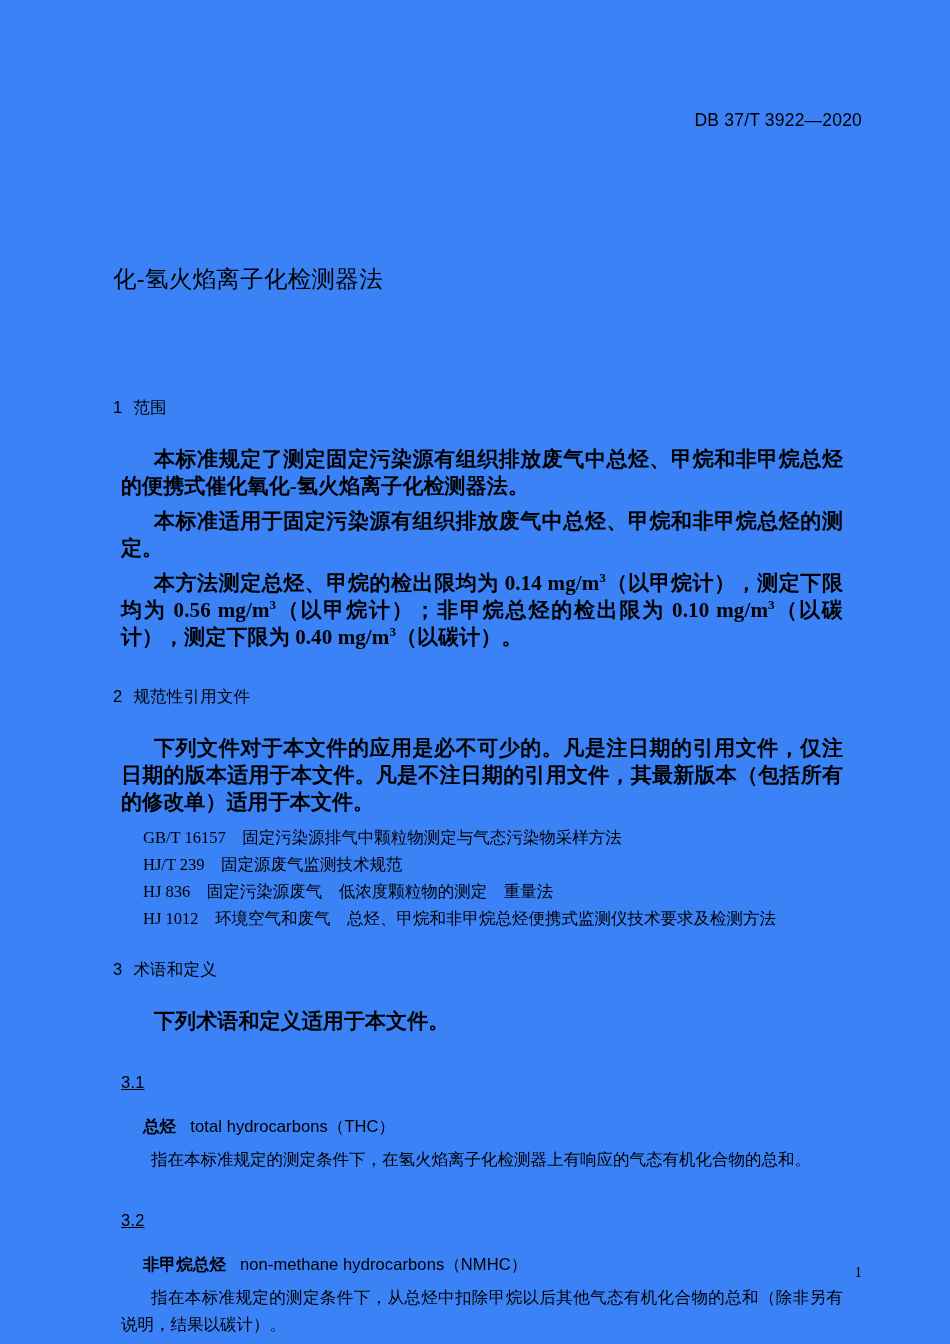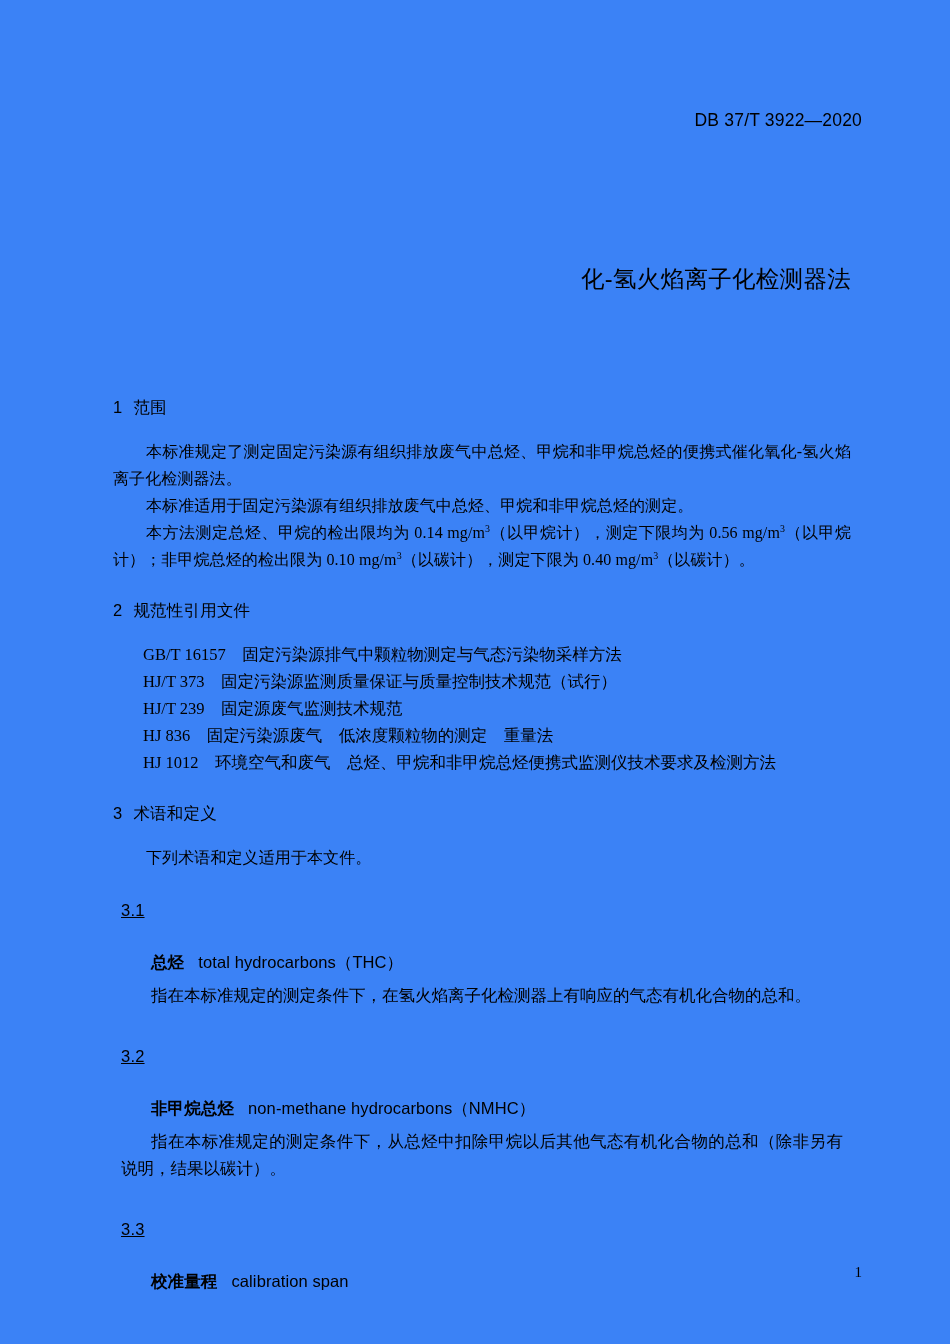--- a/index.html
+++ b/index.html
@@ -37,21 +37,21 @@
     left: 113px;
     width: 738px;
     font-family: "Liberation Sans", "DejaVu Sans", sans-serif;
     font-size: 23.5px;
     font-weight: 400;
     line-height: 47px;
     text-align: center;
     letter-spacing: 0.3px;
   }
   .doc-title .line1 { display: block; text-align: justify; text-align-last: justify; }
-  .doc-title .line2 { display: block; text-align: right; }
+  .doc-title .line2 { display: block; text-align: left; }
 
   
   .content {
     position: absolute;
     top: 396px;
     left: 113px;
     width: 738px;
   }
 
   h2.sec {
@@ -60,27 +60,28 @@
     font-weight: 400;
     margin: 0;
     padding: 0;
     line-height: 22px;
     letter-spacing: 0.2px;
   }
   h2.sec .num { margin-right: 11px; }
 
   p.body {
     font-family: "Liberation Serif", "DejaVu Serif", serif;
-    font-size: 16px;
+    font-size: 21px;
     line-height: 27px;
-    margin: 0;
+    margin: 8px;
     padding: 0;
     text-align: justify;
     text-justify: inter-ideograph;
     letter-spacing: 0.1px;
+    font-weight: bold;
   }
   p.body.indent { text-indent: 33px; }
 
   ul.refs {
     list-style: none;
     margin: 0;
     padding: 0;
   }
   ul.refs li {
     font-family: "Liberation Serif", "DejaVu Serif", serif;
@@ -96,21 +97,21 @@
     line-height: 22px;
     margin: 8px;
     letter-spacing: 0.2px;
     text-decoration: underline;
   }
   .term-head {
     font-family: "Liberation Sans", "DejaVu Sans", sans-serif;
     font-size: 16.5px;
     font-weight: 700;
     line-height: 24px;
-    margin: 8px;
+    margin: 0;
     padding-left: 30px;
     letter-spacing: 0.1px;
   }
   .term-head .en { font-weight: 400; }
   .term-def {
     font-family: "Liberation Serif", "DejaVu Serif", serif;
     font-size: 16.5px;
     line-height: 27px;
     margin: 8px;
     padding-left: 30px;
@@ -160,24 +161,24 @@
     <p class="body indent">本方法测定总烃、甲烷的检出限均为 <span>0.14</span>&nbsp;<span>mg/m</span><sup>3</sup><span>（以甲烷计）</span>，测定下限均为 <span>0.56</span>&nbsp;<span>mg/m</span><sup>3</sup><span>（以甲烷计）</span>；非甲烷总烃的检出限为 <span>0.10</span>&nbsp;<span>mg/m</span><sup>3</sup><span>（以碳计）</span>，测定下限为 <span>0.40</span>&nbsp;<span>mg/m</span><sup>3</sup><span>（以碳计）</span>。</p>
 
     <div class="gap-lg"></div>
 
     <h2 class="sec">
       <span class="num">2</span><span>规范性引用文件</span>
     </h2>
 
     <div class="gap-md"></div>
 
+    <p class="body indent">下列文件对于本文件的应用是必不可少的。凡是注日期的引用文件，仅注日期的版本适用于本文件。凡是不注日期的引用文件，其最新版本（包括所有的修改单）适用于本文件。</p>
 
     <ul class="refs">
       <li>GB/T 16157　固定污染源排气中颗粒物测定与气态污染物采样方法</li>
-      <li>HJ/T 373　固定污染源监测质量保证与质量控制技术规范（试行）</li>
       <li>HJ/T 239　固定源废气监测技术规范</li>
       <li>HJ 836　固定污染源废气　低浓度颗粒物的测定　重量法</li>
       <li>HJ 1012　环境空气和废气　总烃、甲烷和非甲烷总烃便携式监测仪技术要求及检测方法</li>
     </ul>
 
     <div class="gap-lg"></div>
 
     <h2 class="sec">
       <span class="num">3</span><span>术语和定义</span>
     </h2>

